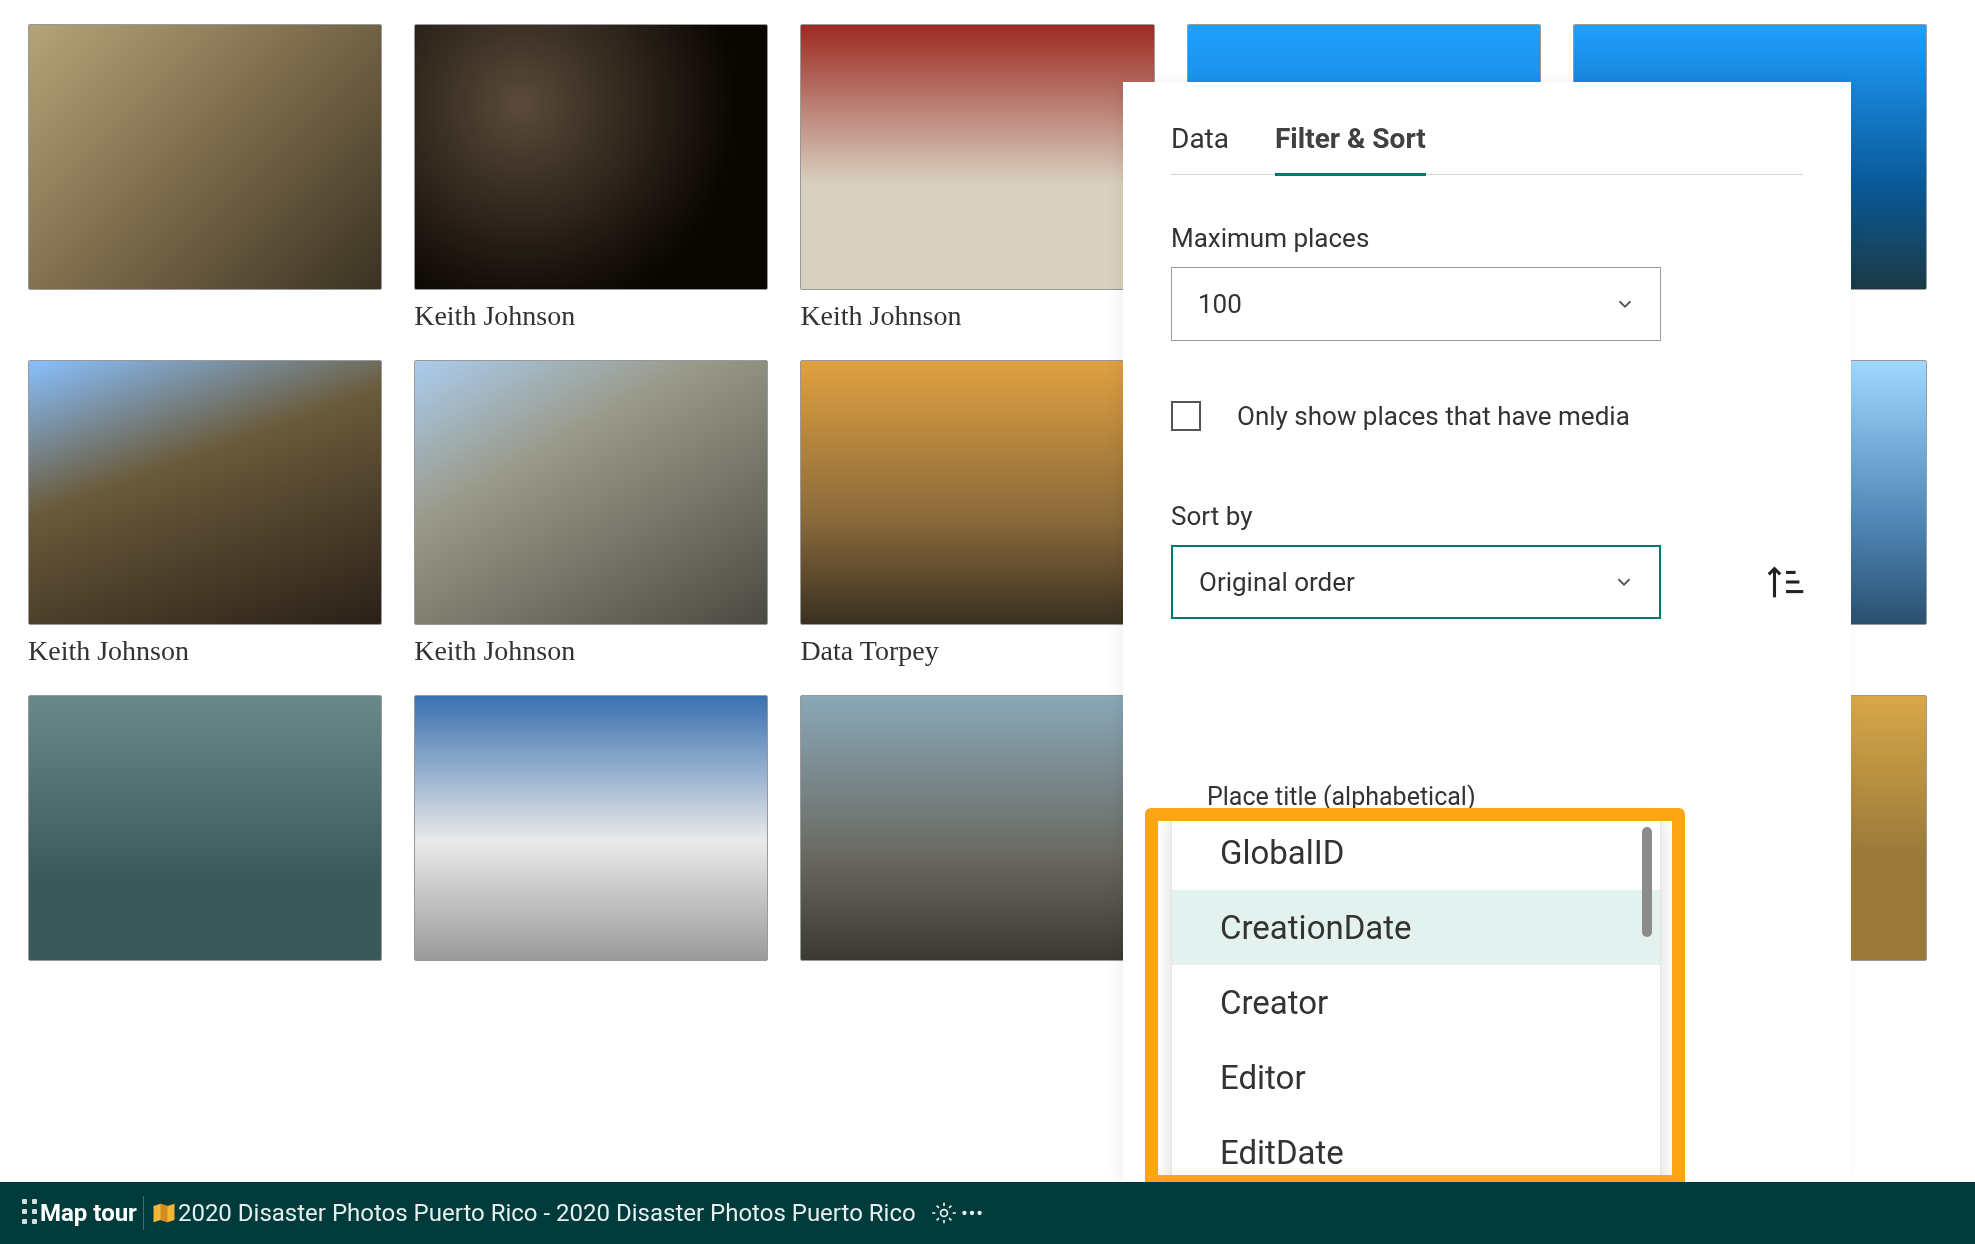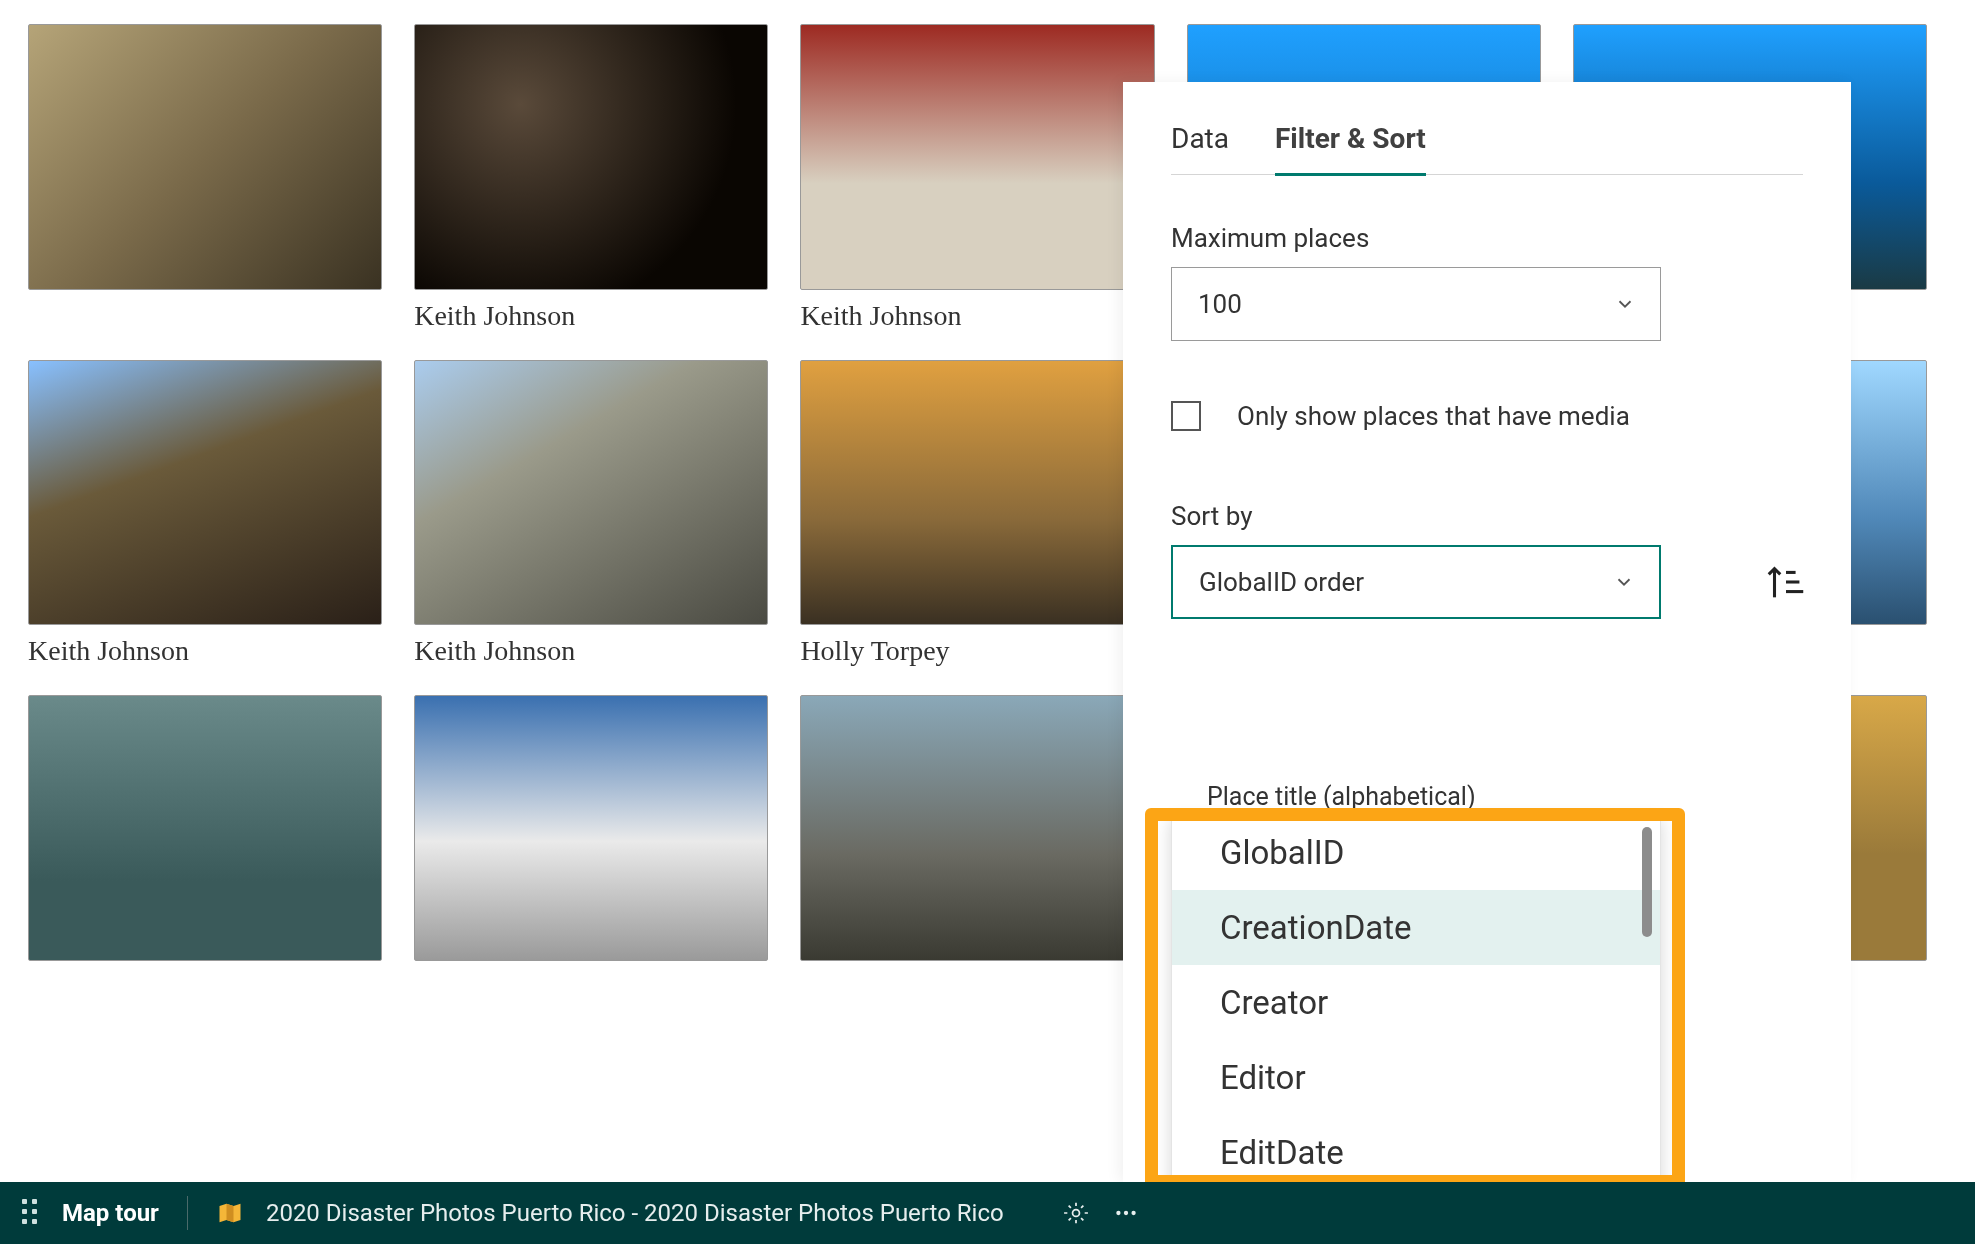--- a/index.html
+++ b/index.html
@@ -172,21 +172,20 @@
   
   .bottombar {
     position: absolute;
     left: 0; right: 0; bottom: 0;
     height: 62px;
     background: #003b3b;
     color: #f2f2f2;
     display: flex;
     align-items: center;
     padding: 0 22px;
-    gap: 22px;
     font-size: 24px;
   }
   .drag-handle {
     width: 18px; height: 28px;
     display: grid;
     grid-template-columns: repeat(2,5px);
     grid-template-rows: repeat(3,5px);
     gap: 5px;
   }
   .drag-handle span { background:#cfe0df; width:5px; height:5px; border-radius:1px; display:block; }
@@ -229,21 +228,21 @@
   <div class="card">
     <div class="thumb t6"></div>
     <div class="caption">Keith Johnson</div>
   </div>
   <div class="card">
     <div class="thumb t7"></div>
     <div class="caption">Keith Johnson</div>
   </div>
   <div class="card">
     <div class="thumb t8"></div>
-    <div class="caption">Holly Torpey</div>
+    <div class="caption">Data Torpey</div>
   </div>
   <div class="card">
     <div class="thumb t4"></div>
     <div class="caption"></div>
   </div>
   <div class="card">
     <div class="thumb t9"></div>
     <div class="caption">Gerald</div>
   </div>
 
@@ -286,21 +285,21 @@
   </div>
 
   <div class="check-row">
     <div class="checkbox"></div>
     <span>Only show places that have media</span>
   </div>
 
   <div class="section-label" style="margin-top:70px;">Sort by</div>
   <div class="sort-row">
     <div class="select active">
-      <span>GlobalID order</span>
+      <span>Original order</span>
       <span class="chev">
         <svg width="22" height="22" viewBox="0 0 24 24" fill="none" stroke="#555" stroke-width="2">
             <path d="M6 9l6 6 6-6"></path>
           </svg>
       </span>
     </div>
     <div class="sort-dir">
       <svg viewBox="0 0 24 24" fill="none" stroke="#222" stroke-width="1.6">
         <path d="M6 20V5"></path>
           <path d="M3 8l3-3 3 3"></path>

